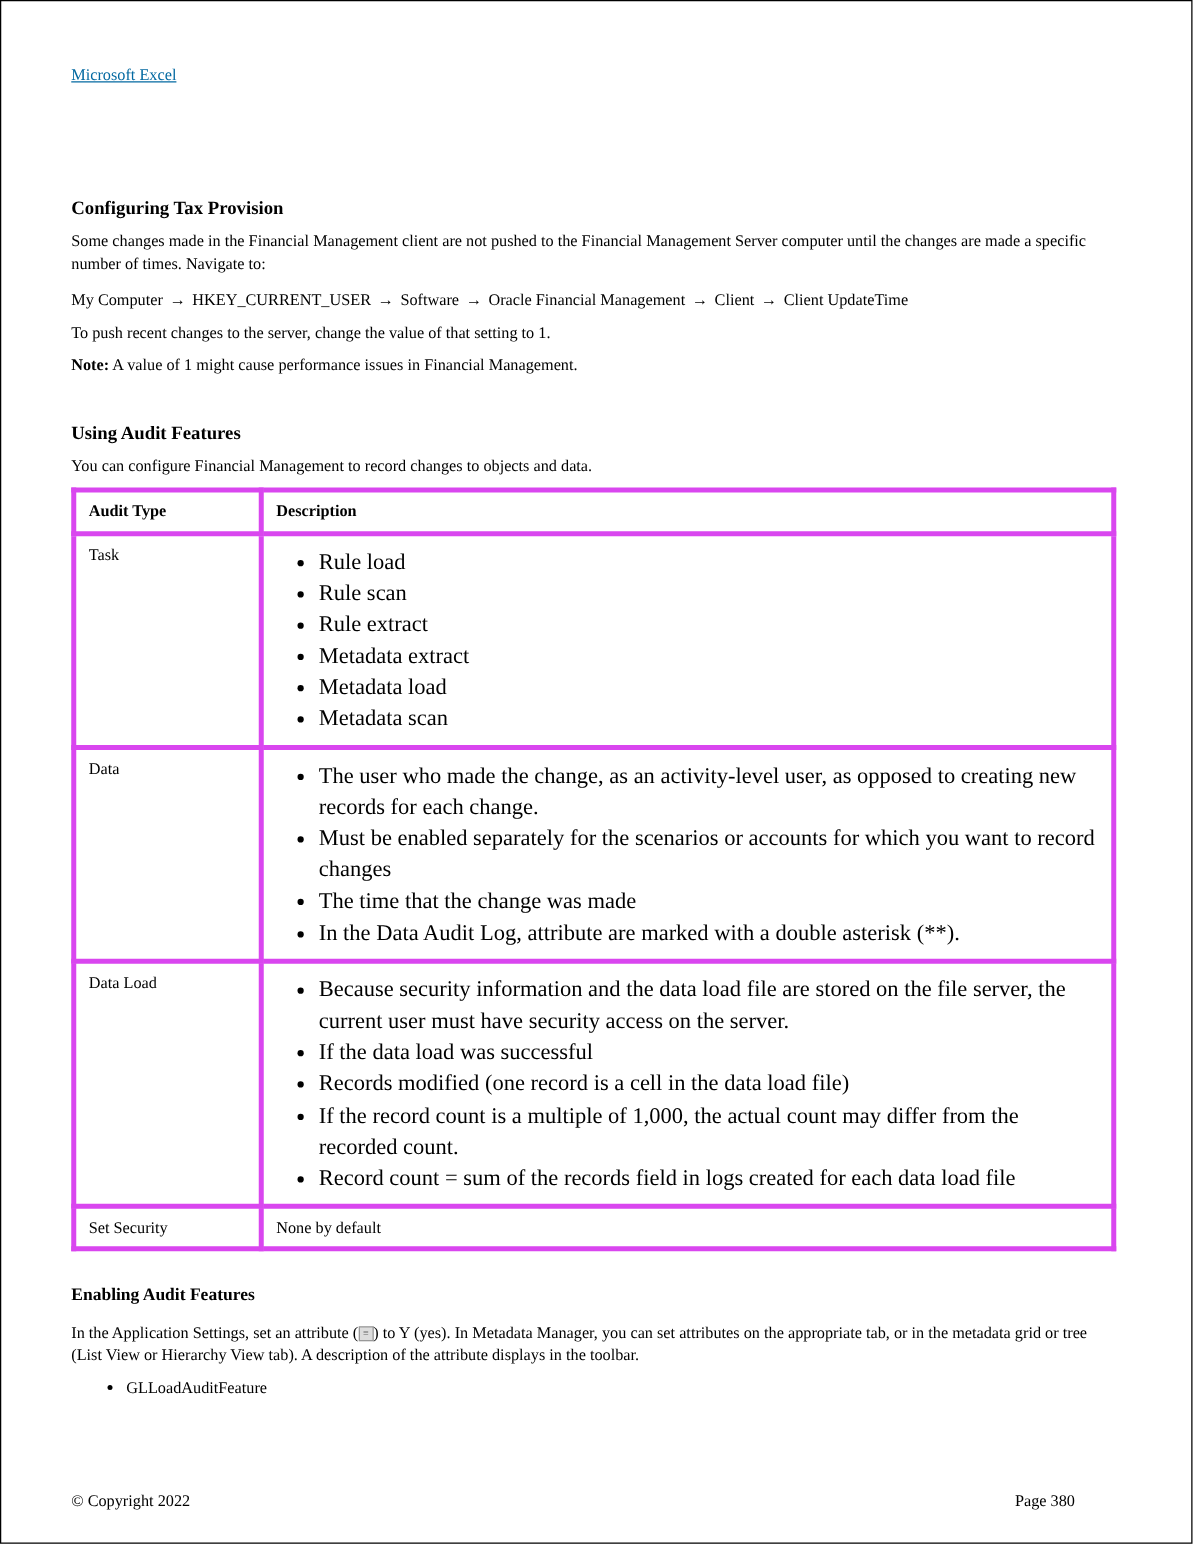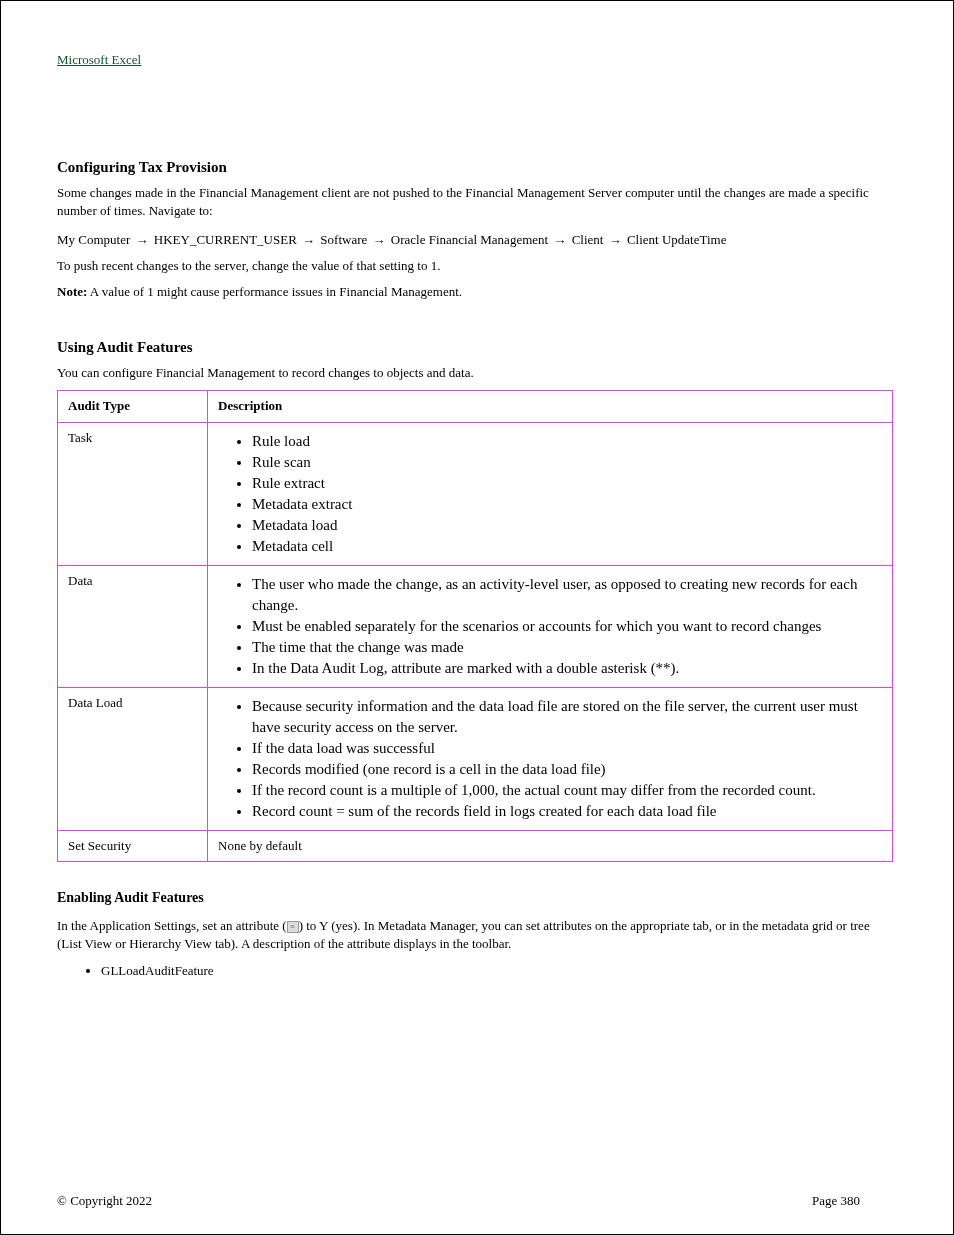--- a/index.html
+++ b/index.html
@@ -8,42 +8,42 @@
       min-height: 1235px;
       background: #fff;
       border: 1px solid #000;
       font-family: "Times New Roman", serif;
       font-size: 13px;
       line-height: 1.4;
       color: #000;
       padding: 50px 60px 40px 56px;
       position: relative;
     }
-    a { color: #14532d; text-decoration: underline; }
+    a { color: #0369a1; text-decoration: underline; }
     h1.section-title { font-size: 15px; font-weight: bold; margin-top: 36px; margin-bottom: 6px; }
     h2.subsection { font-size: 14px; font-weight: bold; margin-top: 22px; margin-bottom: 10px; }
     p { margin-bottom: 8px; }
     .nav-path { font-size: 13px; margin-top: 10px; margin-bottom: 8px; }
     .arrow { font-family: Arial, sans-serif; display: inline-block; padding: 0 2px; }
     table.options {
       width: 100%;
       border-collapse: collapse;
       margin-top: 6px;
       margin-bottom: 26px;
     }
     table.options th, table.options td {
-      border: 1px solid #d946ef;
+      border: 4px solid #d946ef;
       text-align: left;
       vertical-align: top;
       padding: 6px 10px;
       font-size: 13px;
     }
     table.options th { font-weight: bold; }
     table.options ul { padding-left: 34px; margin: 2px 0; }
-    table.options ul li { font-size: 15px; padding: 0; margin: 0; }
+    table.options ul li { font-size: 18px; padding: 0; margin: 0; }
     .body-list { padding-left: 44px; margin-top: 6px; }
     .body-list li { margin-bottom: 4px; }
     .icon-img {
       display: inline-block;
       width: 12px; height: 12px;
       background: #ddd;
       border: 1px solid #999;
       vertical-align: middle;
       font-size: 8px;
       line-height: 10px;
@@ -98,21 +98,21 @@
   <tbody>
     <tr>
       <td>Task</td>
       <td>
         <ul>
           <li>Rule load</li>
           <li>Rule scan</li>
           <li>Rule extract</li>
           <li>Metadata extract</li>
           <li>Metadata load</li>
-          <li>Metadata cell</li>
+          <li>Metadata scan</li>
         </ul>
       </td>
     </tr>
     <tr>
       <td>Data</td>
       <td>
         <ul>
           <li>The user who made the change, as an activity-level user, as opposed to creating new records for each change.</li>
           <li>Must be enabled separately for the scenarios or accounts for which you want to record changes</li>
           <li>The time that the change was made</li>

